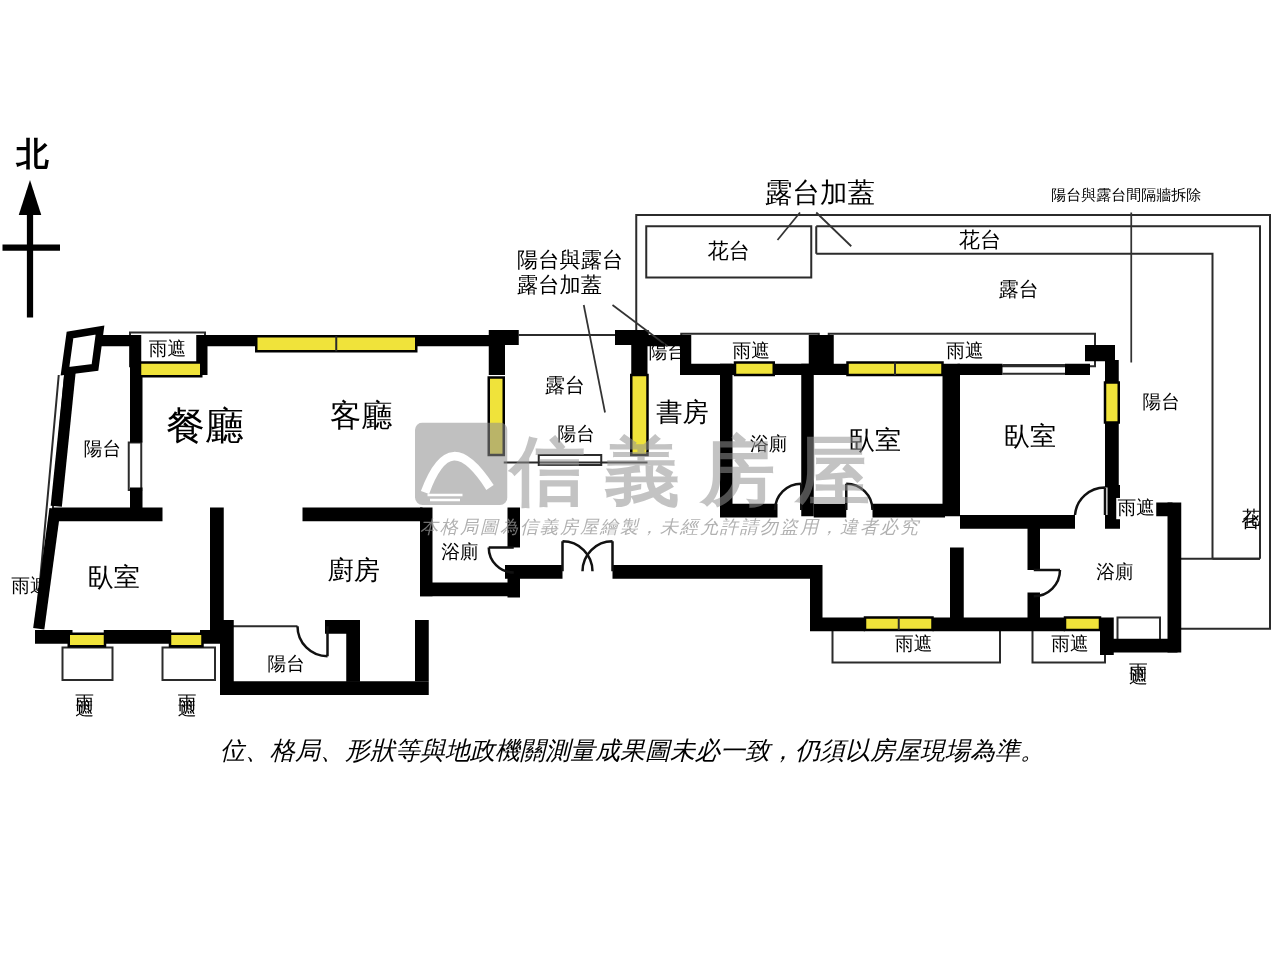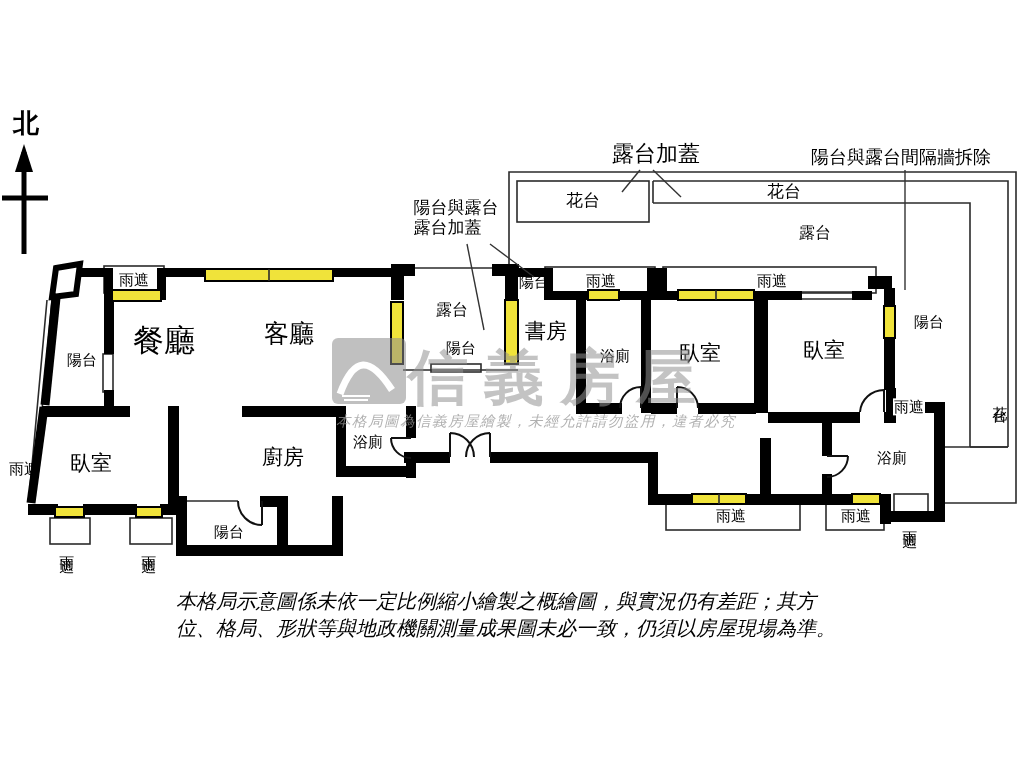--- a/index.html
+++ b/index.html
@@ -152,21 +152,21 @@
     <g>
       <path d="M24,152 V254" stroke="#000" stroke-width="5"></path>
       <polygon points="24,144 15,172 33,172" fill="#000"></polygon>
       <path d="M2,198 H48" stroke="#000" stroke-width="5"></path>
     </g>
   </svg>
 
   <div class="lbl" style="left:26px;top:124px;font-size:26px;font-weight:bold">北</div>
 
   <div class="lbl" style="left:656px;top:154px;font-size:22px">露台加蓋</div>
-  <div class="lbl" style="left:901px;top:157px;font-size:18px">陽台與露台間隔牆拆除</div>
+  <div class="lbl" style="left:901px;top:157px;font-size:12px">陽台與露台間隔牆拆除</div>
   <div class="lbl" style="left:456px;top:218px;font-size:17px">
     <div>陽台與露台</div>
     <div>露台加蓋</div>
   </div>
 
   <div class="lbl" style="left:583px;top:201px;font-size:17px">花台</div>
   <div class="lbl" style="left:784px;top:192px;font-size:17px">花台</div>
   <div class="lbl" style="left:815px;top:233px;font-size:16px">露台</div>
 
   <div class="lbl" style="left:134px;top:280px;font-size:15px">雨遮</div>
@@ -204,17 +204,16 @@
 
   <svg width="74" height="70" style="left:332px;top:338px;opacity:.55">
     <rect x="0" y="0" width="74" height="66" rx="6" fill="#8e8e8e"></rect>
     <path d="M8,56 C22,18 38,18 60,52" stroke="#fff" stroke-width="7" fill="none"></path>
     <path d="M10,58 H38 M12,62 H36" stroke="#fff" stroke-width="2" fill="none"></path>
   </svg>
   <div class="lbl wm-text" style="left:560px;top:377px;font-size:60px;letter-spacing:16px">信義房屋</div>
   <div class="lbl-left wm-notice" style="left:336px;top:412px;font-size:14.5px;letter-spacing:1.5px">本格局圖為信義房屋繪製，未經允許請勿盜用，違者必究</div>
 
   <div class="lbl-left" style="left:176px;top:588px">
-    <div class="disc">本格局示意圖係未依一定比例縮小繪製之概繪圖，與實況仍有差距；其方</div>
     <div class="disc">位、格局、形狀等與地政機關測量成果圖未必一致，仍須以房屋現場為準。</div>
   </div>
 
 </div>
 
 </body></html>

